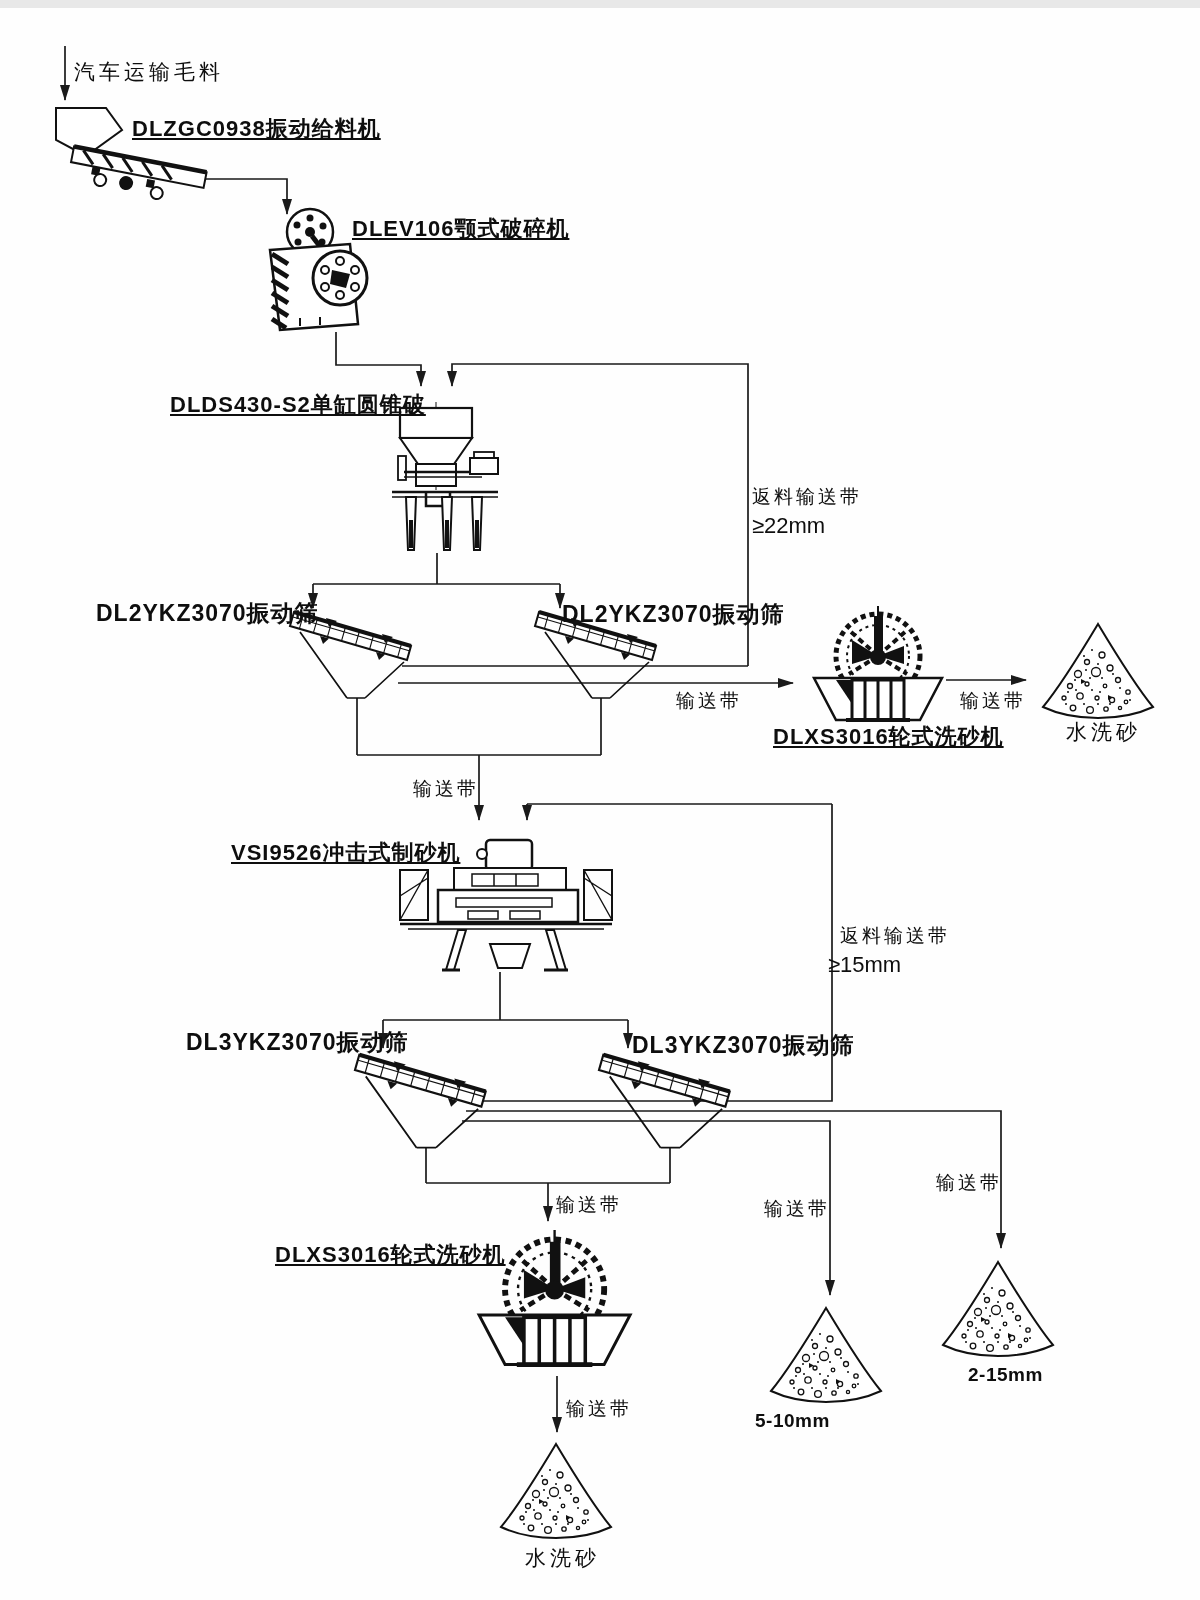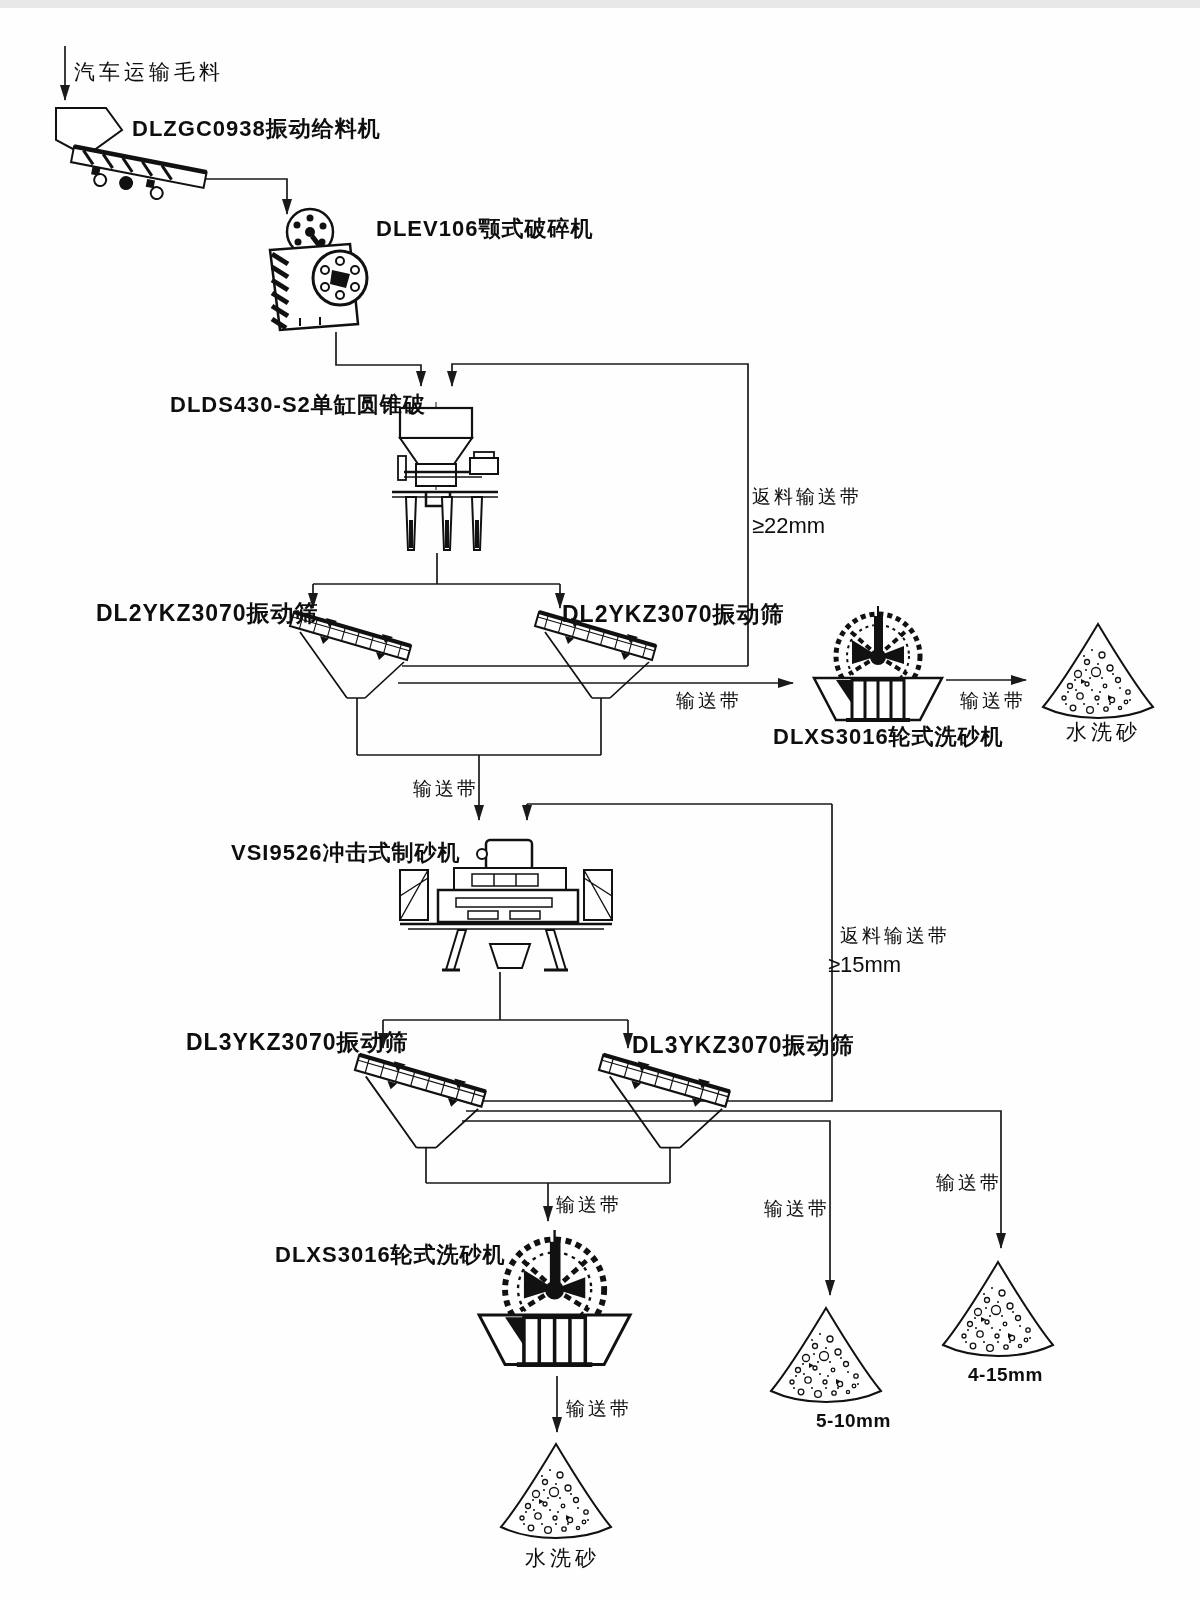--- a/index.html
+++ b/index.html
@@ -5,21 +5,21 @@
   html,body{margin:0;padding:0;background:#e8e8e8;}
   .canvas{
     position:relative;width:1200px;height:1600px;margin:8px auto;
     background:#fefefe;overflow:hidden;
     font-family:"Liberation Sans","DejaVu Sans",sans-serif;
     color:#0d0d0d;
     padding-left:39px;
   }
   .art{position:absolute;left:0;top:0;width:1200px;height:1600px;}
   .lbl{position:absolute;white-space:nowrap;line-height:1.15;color:#0e0e0e;}
-  .m22{font-size:22px;font-weight:bold;letter-spacing:1px;}
+  .m22{font-size:22px;font-weight:bold;letter-spacing:1px;text-decoration:underline;}
   .m21{font-size:23px;font-weight:bold;letter-spacing:1px;}
   .c21{font-size:21px;letter-spacing:4px;font-weight:500;}
   .c19{font-size:19px;letter-spacing:3px;font-weight:400;}
   .s19{font-size:22px;letter-spacing:0px;font-weight:500;}
   .mm{font-size:19px;font-weight:600;letter-spacing:0.5px;}
 </style>
 </head>
 <body>
 
 <div class="canvas">
@@ -284,38 +284,38 @@
   <g transform="translate(940,1252)">
     <use href="#pile"></use>
   </g>
   <g transform="translate(498,1434)">
     <use href="#pile"></use>
   </g>
 </svg>
 
 <div class="lbl c21" style="left:74px;top:52px">汽车运输毛料</div>
 <div class="lbl m22" style="left:132px;top:108px">DLZGC0938振动给料机</div>
-<div class="lbl m22" style="left:376px;top:208px">DLEV106颚式破碎机</div>
+<div class="lbl m22" style="left:352px;top:208px">DLEV106颚式破碎机</div>
 <div class="lbl m22" style="left:170px;top:384px">DLDS430-S2单缸圆锥破</div>
 <div class="lbl c19" style="left:752px;top:478px">返料输送带</div>
 <div class="lbl s19" style="left:752px;top:505px">≥22mm</div>
 <div class="lbl m21" style="left:96px;top:592px">DL2YKZ3070振动筛</div>
 <div class="lbl m21" style="left:562px;top:593px">DL2YKZ3070振动筛</div>
 <div class="lbl c19" style="left:676px;top:682px">输送带</div>
 <div class="lbl m22" style="left:773px;top:716px">DLXS3016轮式洗砂机</div>
 <div class="lbl c19" style="left:960px;top:682px">输送带</div>
 <div class="lbl c21" style="left:1066px;top:712px">水洗砂</div>
 <div class="lbl c19" style="left:413px;top:770px">输送带</div>
 <div class="lbl m22" style="left:231px;top:832px">VSI9526冲击式制砂机</div>
 <div class="lbl c19" style="left:840px;top:917px">返料输送带</div>
 <div class="lbl s19" style="left:828px;top:944px">≥15mm</div>
 <div class="lbl m21" style="left:186px;top:1021px">DL3YKZ3070振动筛</div>
 <div class="lbl m21" style="left:632px;top:1024px">DL3YKZ3070振动筛</div>
 <div class="lbl c19" style="left:936px;top:1164px">输送带</div>
 <div class="lbl c19" style="left:764px;top:1190px">输送带</div>
 <div class="lbl c19" style="left:556px;top:1186px">输送带</div>
 <div class="lbl m22" style="left:275px;top:1234px">DLXS3016轮式洗砂机</div>
 <div class="lbl c19" style="left:566px;top:1390px">输送带</div>
-<div class="lbl mm" style="left:816px;top:1402px">5-10mm</div>
-<div class="lbl mm" style="left:968px;top:1356px">4-15mm</div>
+<div class="lbl mm" style="left:755px;top:1402px">5-10mm</div>
+<div class="lbl mm" style="left:968px;top:1356px">2-15mm</div>
 <div class="lbl c21" style="left:525px;top:1538px">水洗砂</div>
 
 </div>
 
 </body></html>

